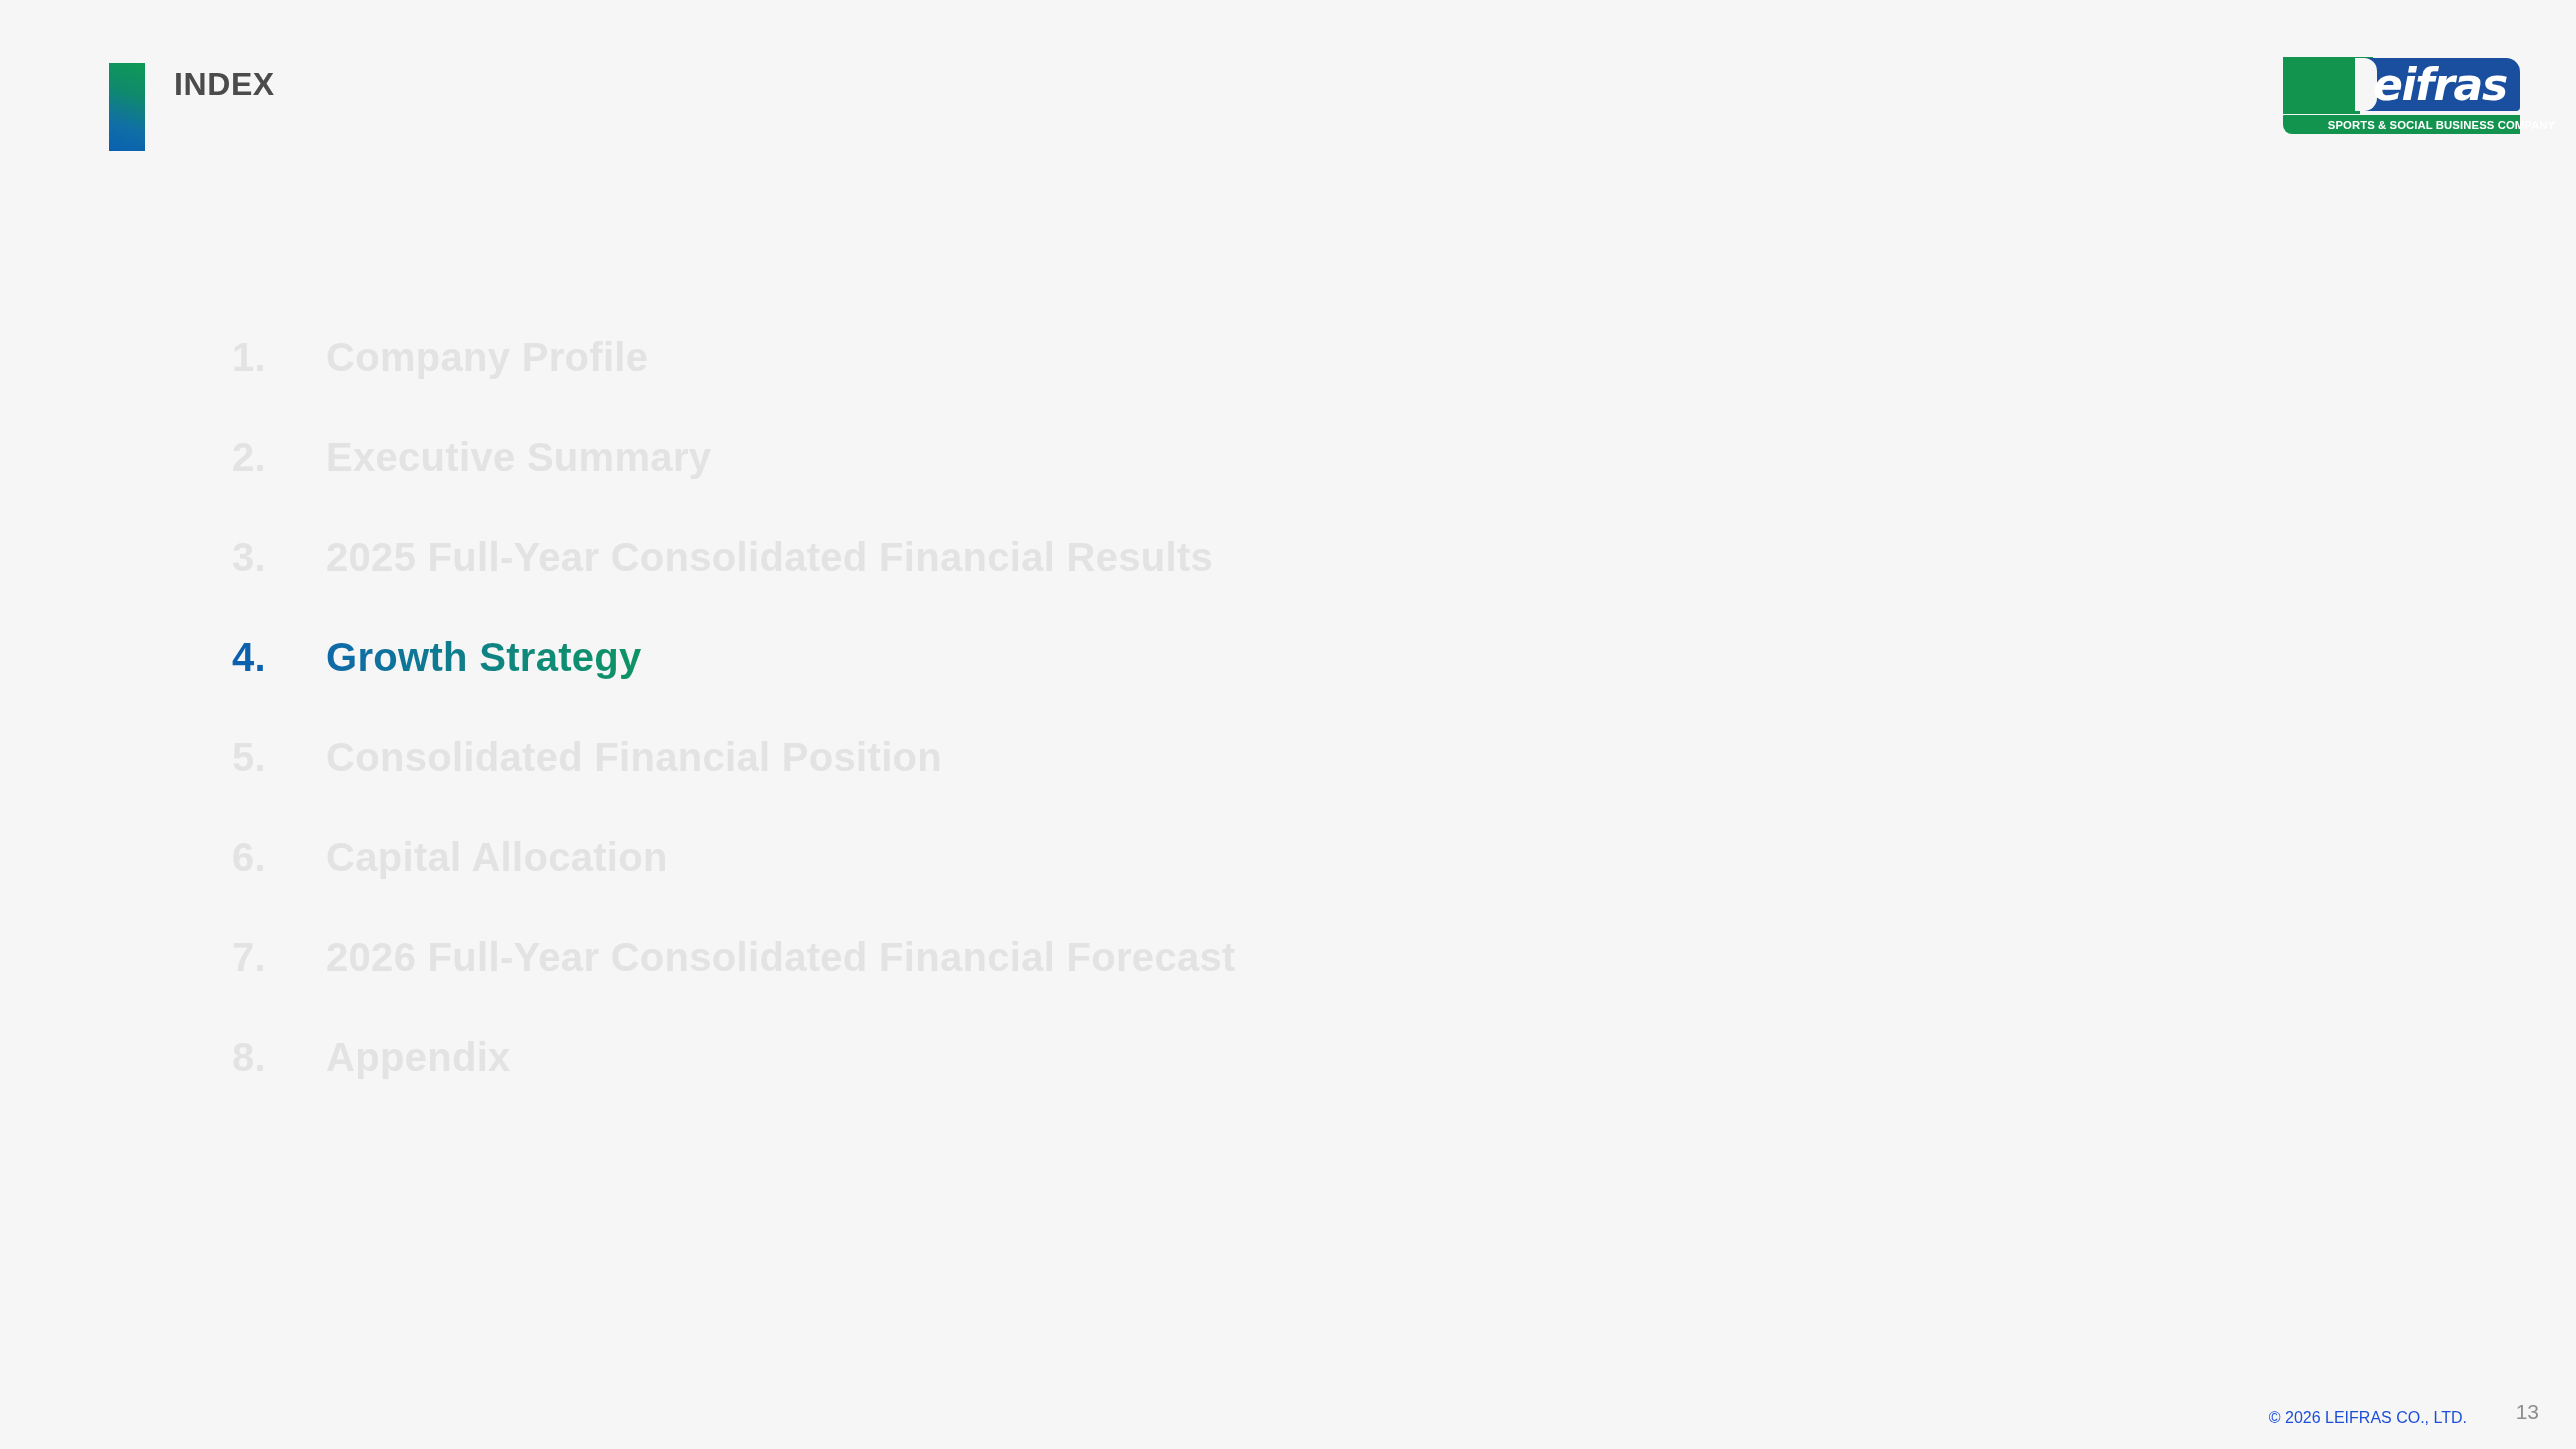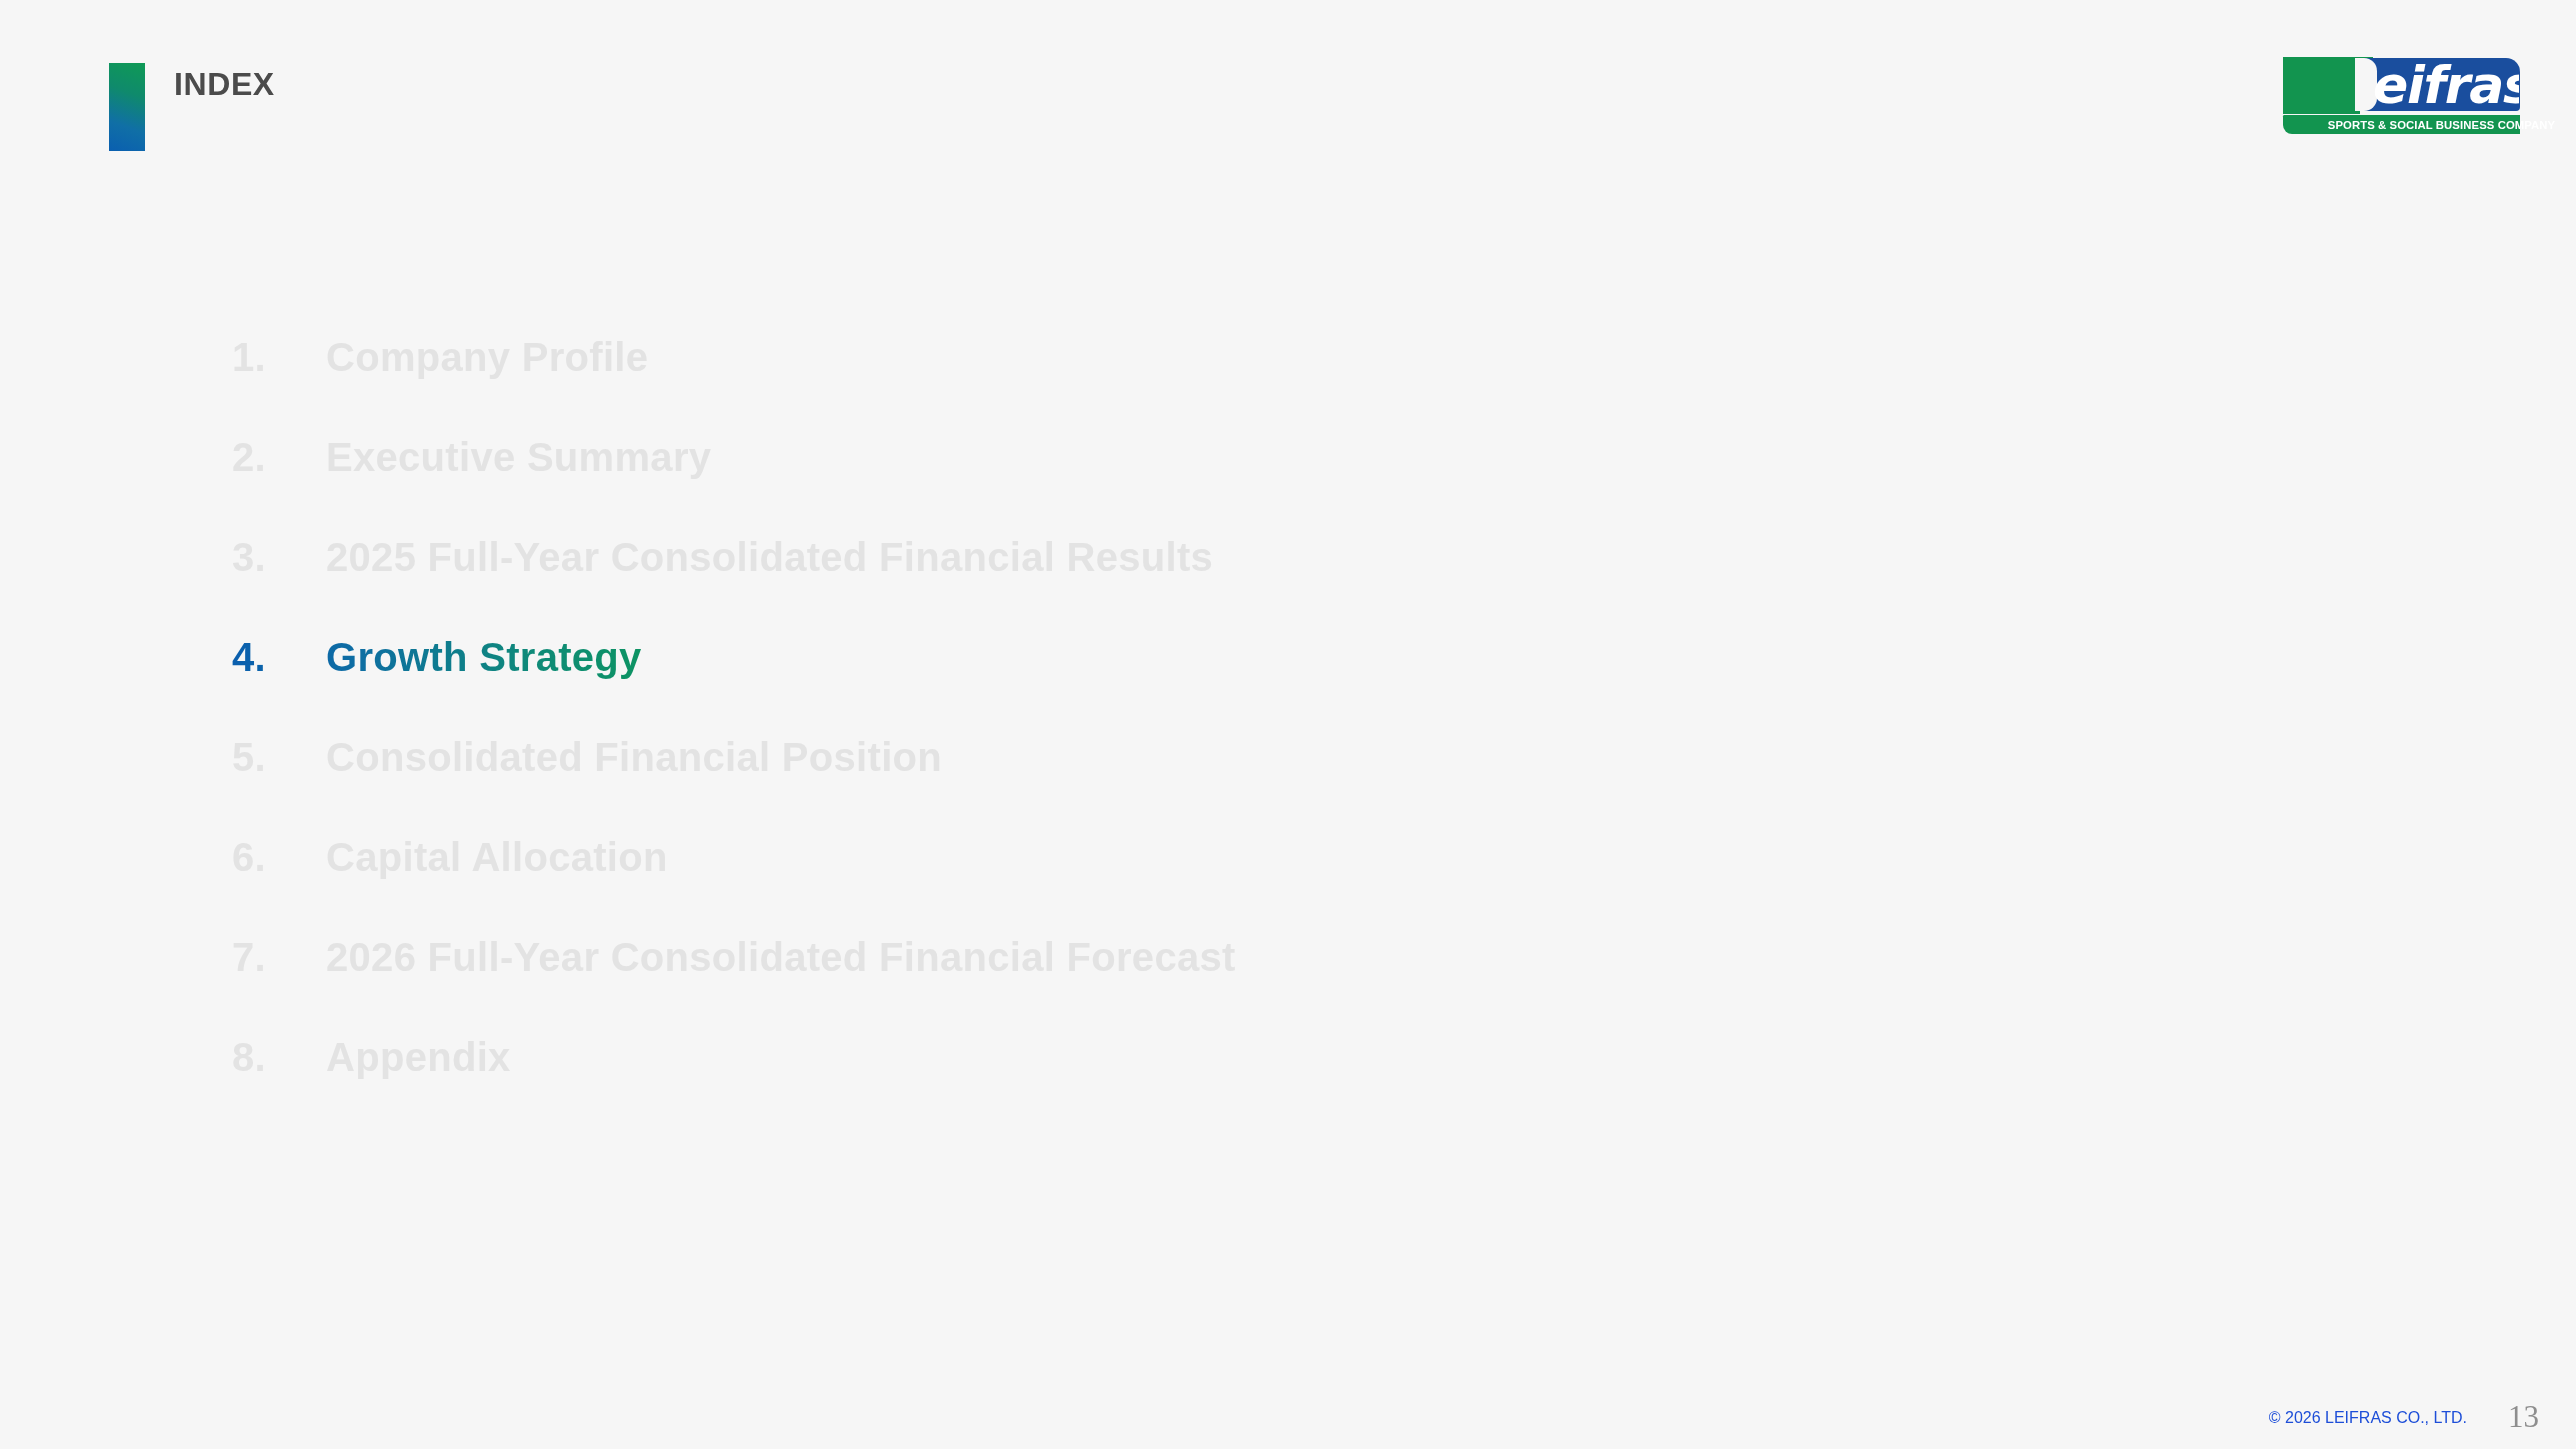--- a/index.html
+++ b/index.html
@@ -93,21 +93,21 @@
     border-top-right-radius: 13px;
     border-bottom-right-radius: 13px;
   }
   .logo-wordmark {
     position: absolute;
     left: 90px;
     top: 3.9px;
     width: 146px;
     height: 49px;
     color: #ffffff;
-    font-size: 52px;
+    font-size: 44px;
     font-weight: bold;
     font-style: italic;
     letter-spacing: -1.3px;
     line-height: 48px;
     font-family: "DejaVu Sans", sans-serif;
     overflow: hidden;
   }
   .logo-tagline-bar {
     position: absolute;
     left: 0;
@@ -205,24 +205,23 @@
     top: 32px;
     font-size: 16px;
     color: #1d4ed8;
     line-height: 1;
     white-space: nowrap;
   }
   .footer-pagenum {
     position: absolute;
     right: 37px;
     top: 23px;
-    font-size: 31px;
+    font-size: 21px;
     color: #8e8e8e;
     line-height: 1;
-    font-family: Liberation Serif, serif;
   }
 </style>
 </head>
 <body>
 
 <div class="slide">
 
   <div class="header">
     <div class="accent-bar"></div>
     <div class="page-title">INDEX</div>

